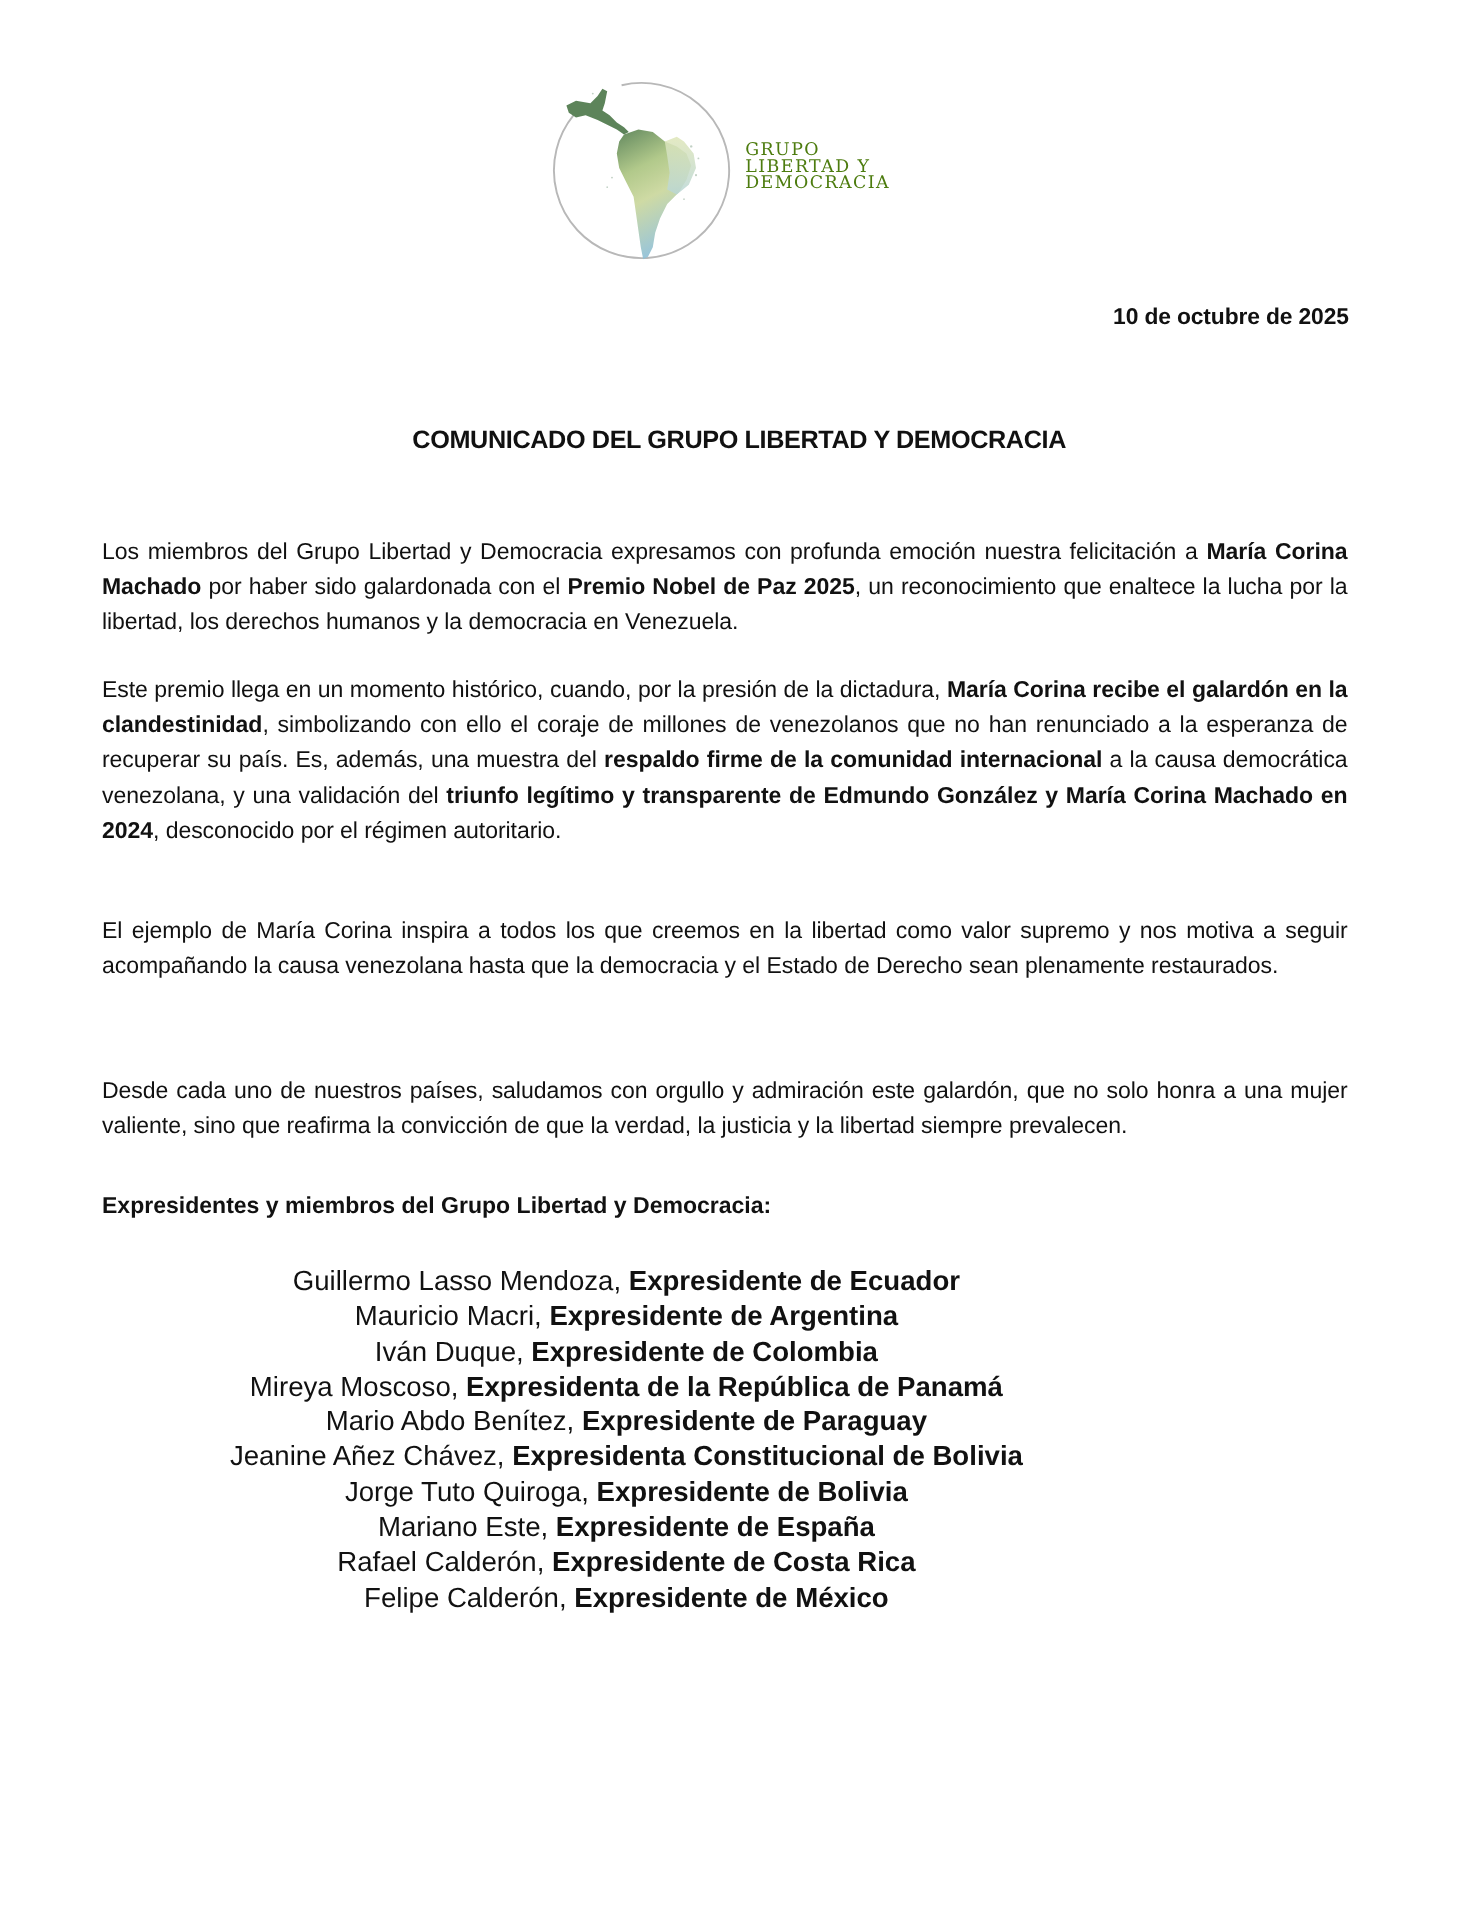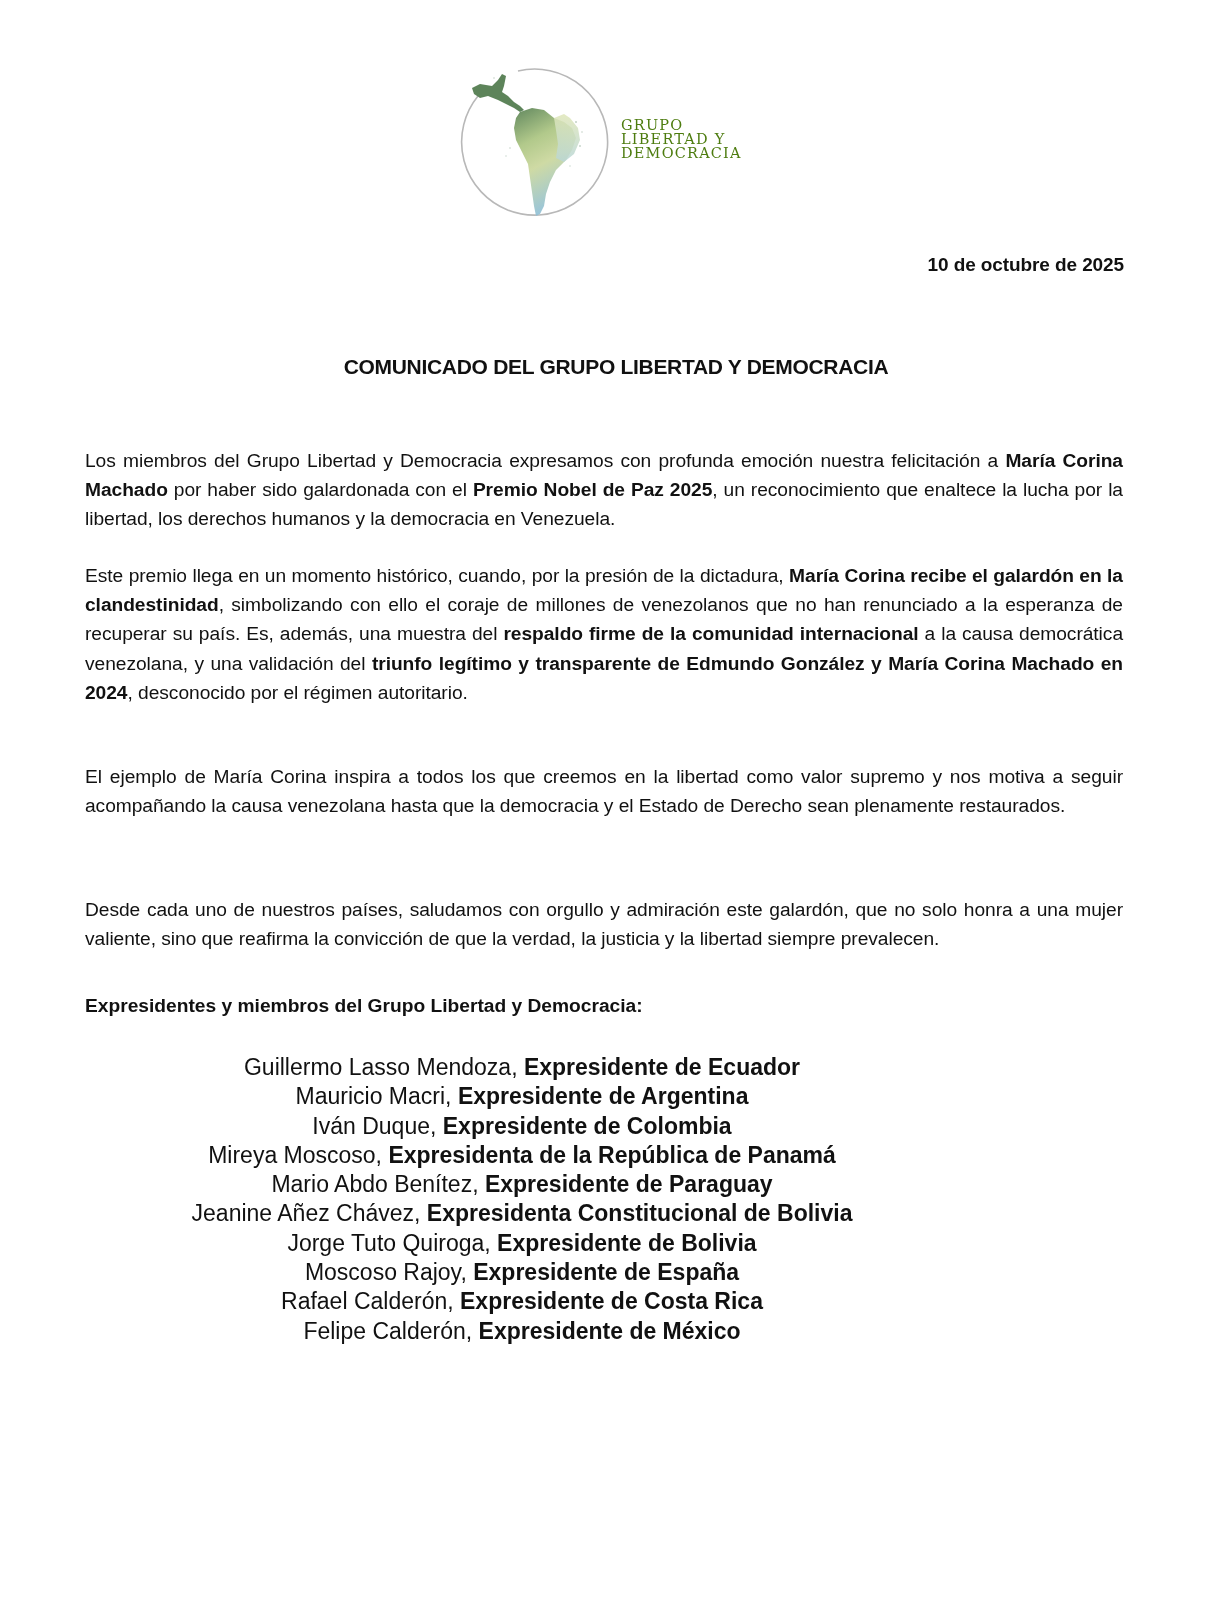--- a/index.html
+++ b/index.html
@@ -154,16 +154,16 @@
 <div class="members-heading">Expresidentes y miembros del Grupo Libertad y Democracia:</div>
 
 <div class="members-list">
     <div class="member-row"><span class="member-name">Guillermo Lasso Mendoza, </span><span class="member-role">Expresidente de Ecuador</span></div>
     <div class="member-row"><span class="member-name">Mauricio Macri, </span><span class="member-role">Expresidente de Argentina</span></div>
     <div class="member-row"><span class="member-name">Iván Duque, </span><span class="member-role">Expresidente de Colombia</span></div>
     <div class="member-row"><span class="member-name">Mireya Moscoso, </span><span class="member-role">Expresidenta de la República de Panamá</span></div>
     <div class="member-row"><span class="member-name">Mario Abdo Benítez, </span><span class="member-role">Expresidente de Paraguay</span></div>
     <div class="member-row"><span class="member-name">Jeanine Añez Chávez, </span><span class="member-role">Expresidenta Constitucional de Bolivia</span></div>
     <div class="member-row"><span class="member-name">Jorge Tuto Quiroga, </span><span class="member-role">Expresidente de Bolivia</span></div>
-    <div class="member-row"><span class="member-name">Moscoso Rajoy, </span><span class="member-role">Expresidente de España</span></div>
+    <div class="member-row"><span class="member-name">Mariano Este, </span><span class="member-role">Expresidente de España</span></div>
     <div class="member-row"><span class="member-name">Rafael Calderón, </span><span class="member-role">Expresidente de Costa Rica</span></div>
     <div class="member-row"><span class="member-name">Felipe Calderón, </span><span class="member-role">Expresidente de México</span></div>
   </div>
 
 </body></html>

